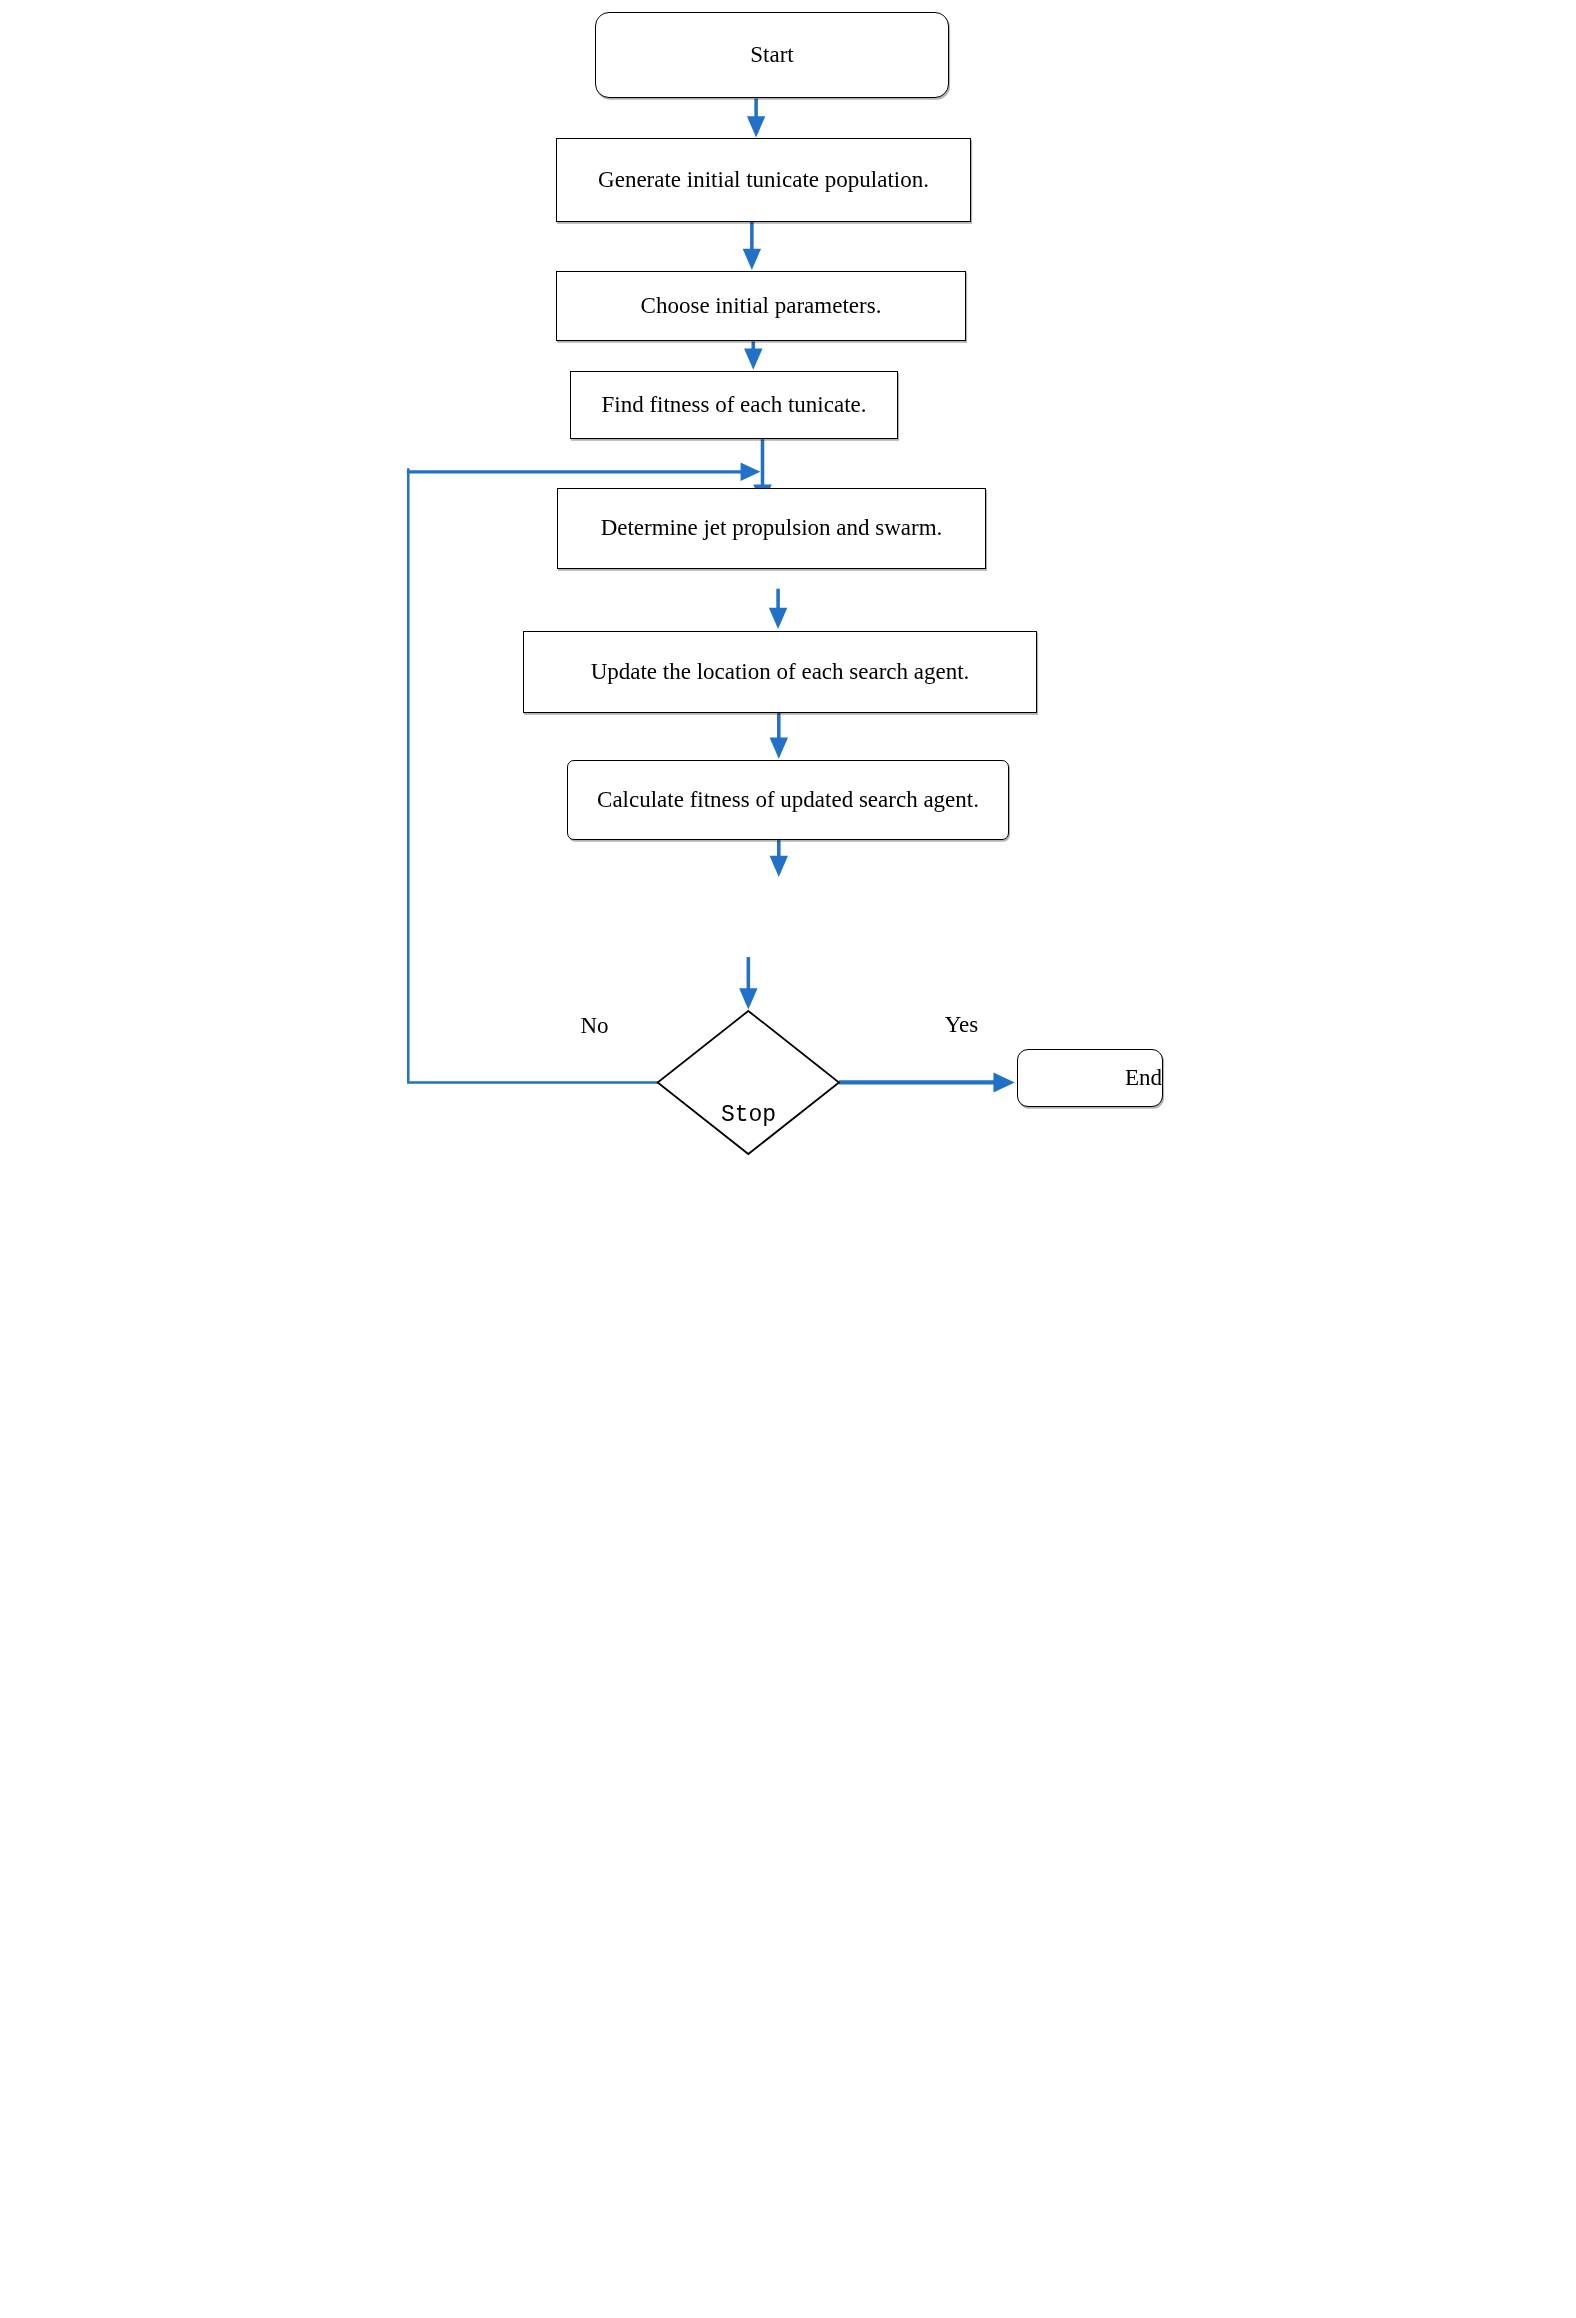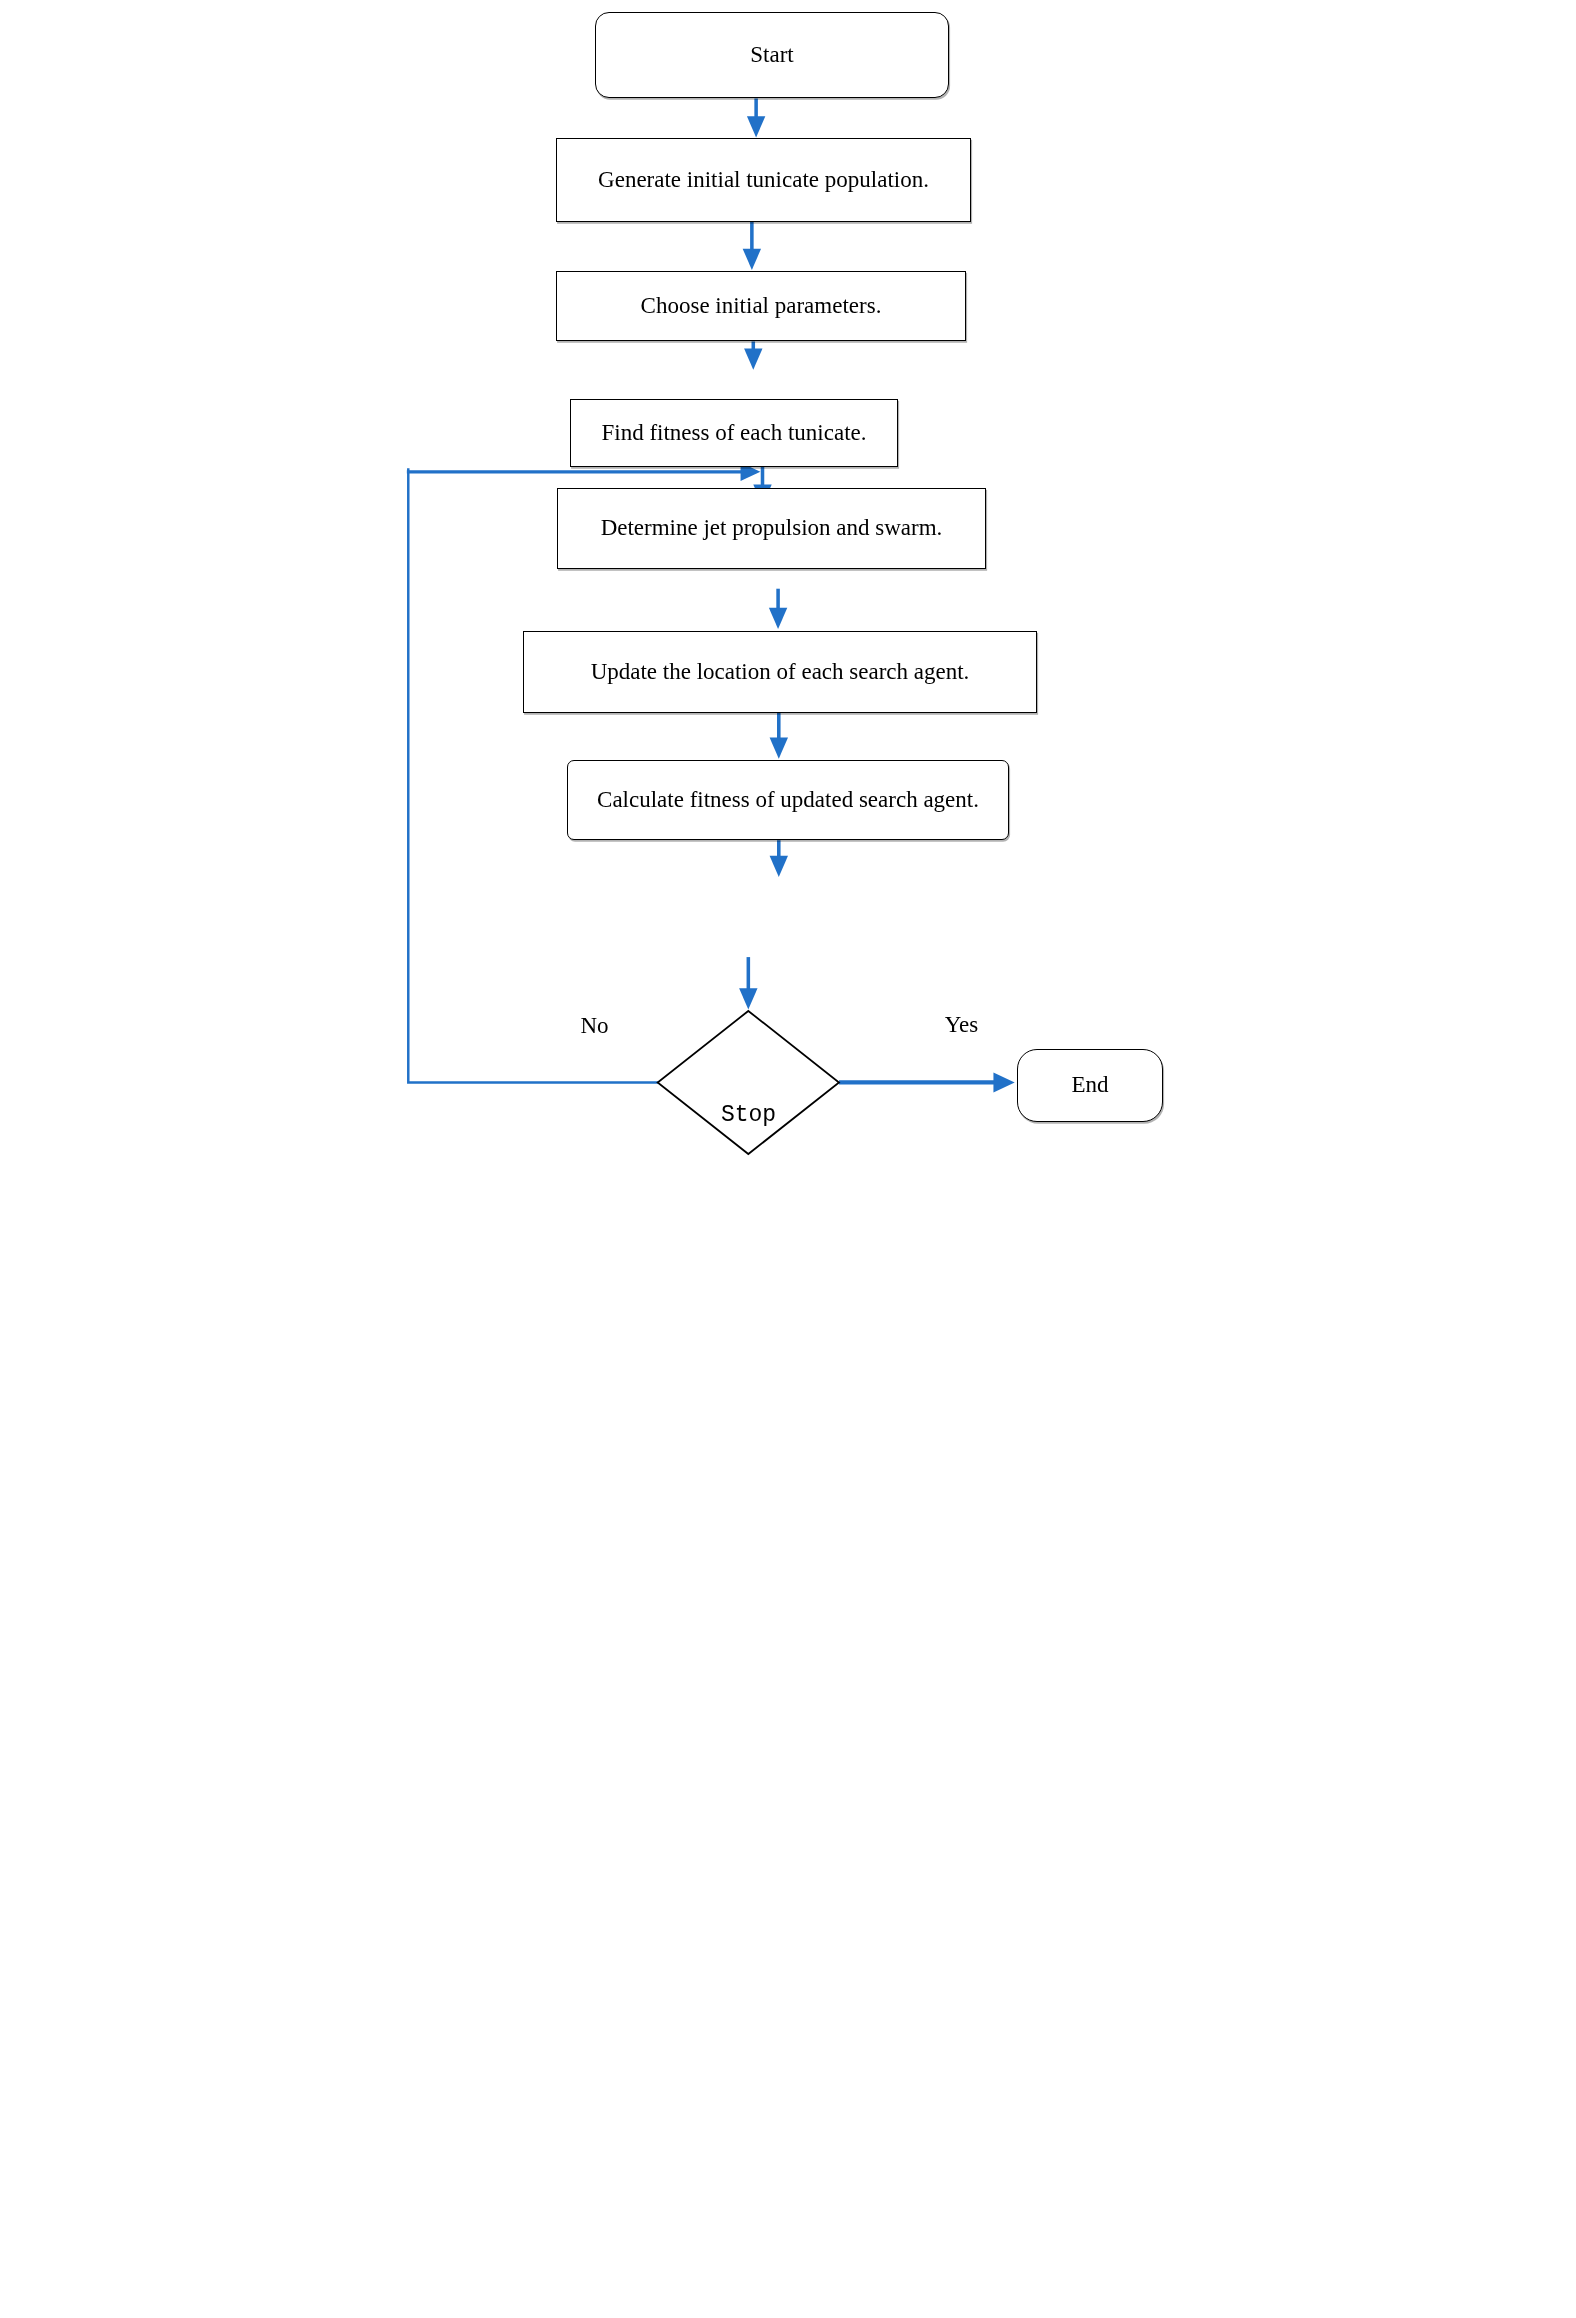--- a/index.html
+++ b/index.html
@@ -107,38 +107,38 @@
   </div>
 
   <div class="node" style="left:162px; top:138px; width:415px; height:84px;">
     <span>Generate initial tunicate population.</span>
   </div>
 
   <div class="node" style="left:162px; top:271px; width:410px; height:70px;">
     <span>Choose initial parameters.</span>
   </div>
 
-  <div class="node" style="left:176px; top:371px; width:328px; height:68px;margin-top:28px;">
+  <div class="node" style="left:176px; top:371px; width:328px; height:68px;">
     <span>Find fitness of each tunicate.</span>
   </div>
 
   <div class="node" style="left:163px; top:488px; width:429px; height:81px;">
     <span>Determine jet propulsion and swarm.</span>
   </div>
 
   <div class="node" style="left:129px; top:631px; width:514px; height:82px;">
     <span>Update the location of each search agent.</span>
   </div>
 
   <div class="node" style="left:173px; top:760px; width:442px; height:80px;border-radius:7px;">
     <span>Calculate fitness of updated search agent.</span>
   </div>
 
 
-  <div class="node terminator" style="left:623px; top:1049px; width:146px; height:73px; border-radius:20px;">
+  <div class="node terminator" style="left:623px; top:1049px; width:146px; height:58px; border-radius:11px;justify-content:flex-end;">
     <span>End</span>
   </div>
 
   <div class="floating-label" style="left:312px; top:1102px; width:85px; height:28px;font-family:Liberation Mono, monospace;">
     <span>Stop</span>
   </div>
 
   <div class="floating-label" style="left:165px; top:1013px; width:71px; height:28px;">
     <span>No</span>
   </div>

